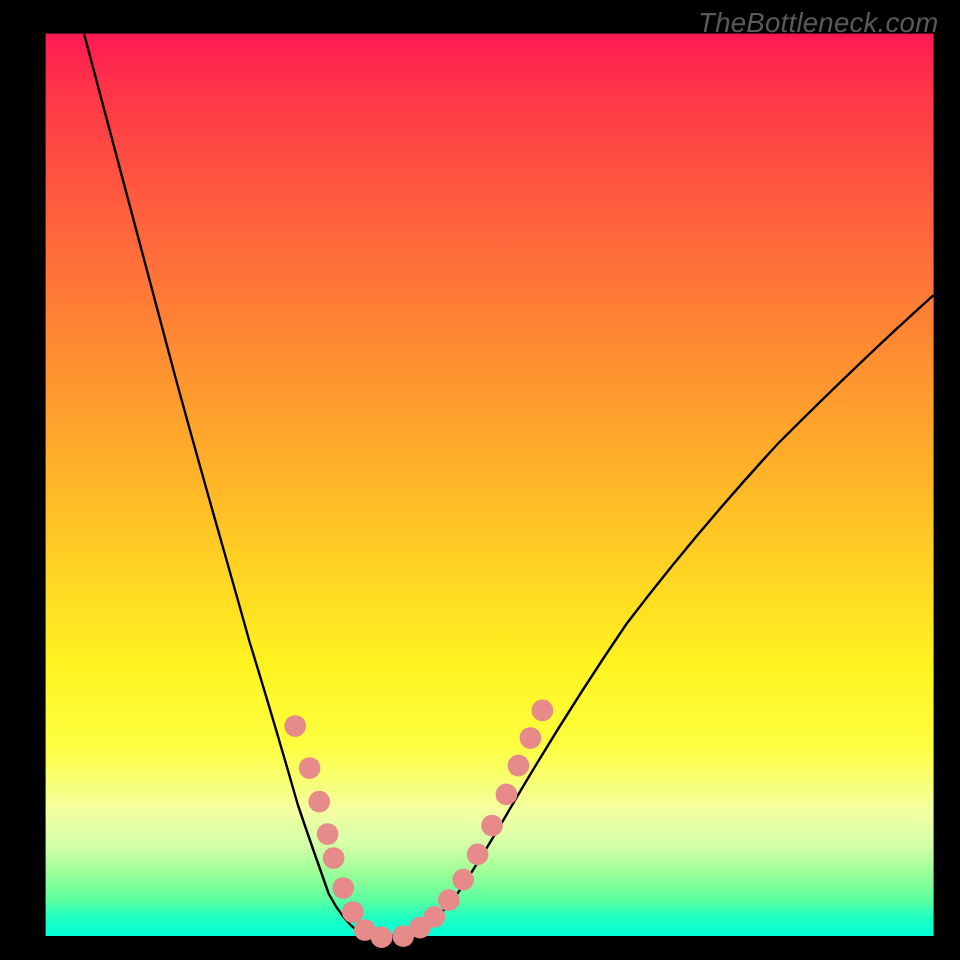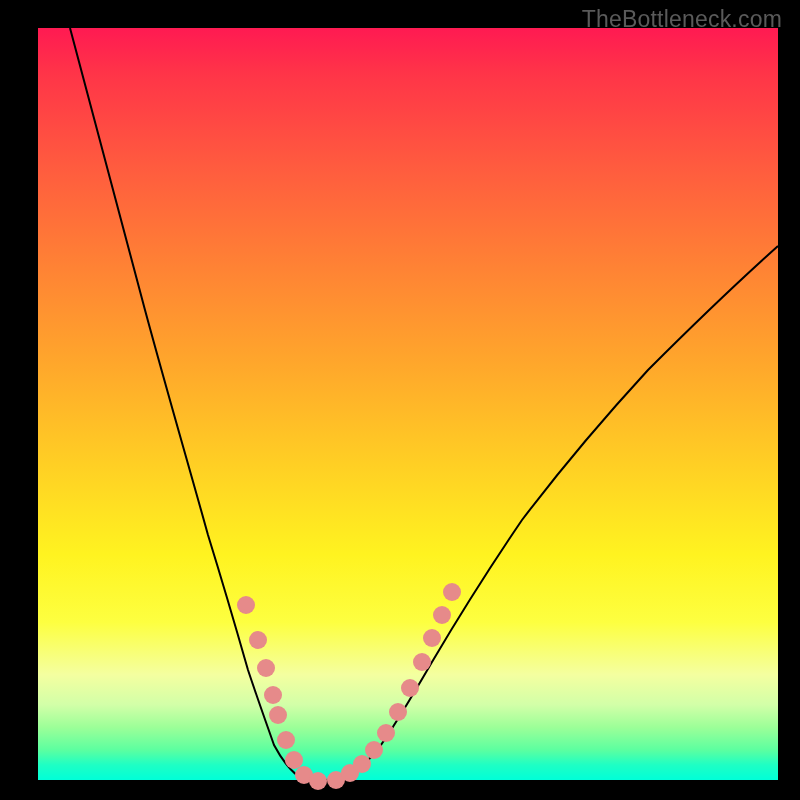--- a/index.html
+++ b/index.html
@@ -8,20 +8,21 @@
     width: 800px;
     height: 800px;
     overflow: hidden;
     background: #000;
   }
   .container {
     position: relative;
     width: 800px;
     height: 800px;
     background: #000;
+    font-style: italic;
   }
   .plot-area {
     position: absolute;
     left: 38px;
     top: 28px;
     width: 740px;
     height: 752px;
     background: linear-gradient(to bottom,
       #ff1a52 0%,
       #ff3448 6%,

